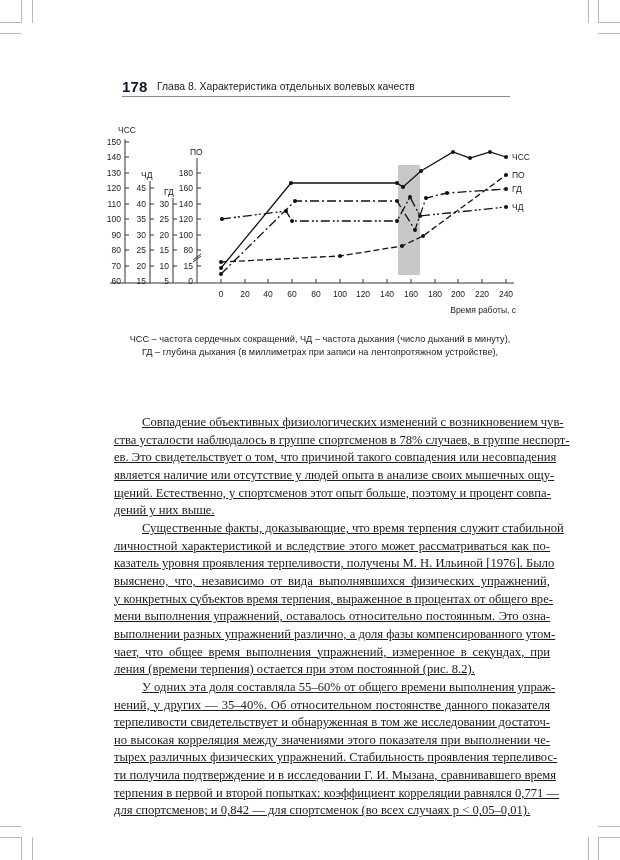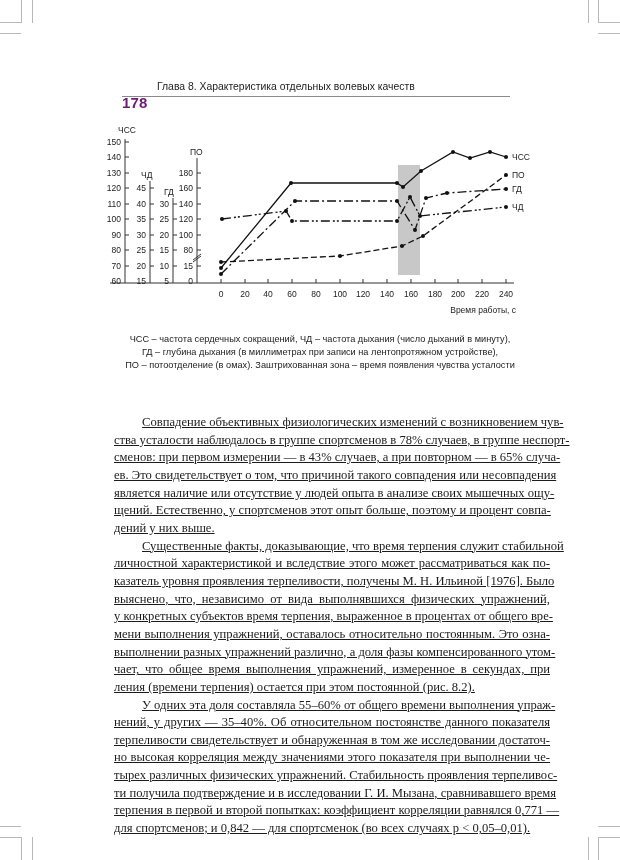--- a/index.html
+++ b/index.html
@@ -1,19 +1,19 @@
 <!DOCTYPE html>
 <html><head>
 <meta charset="utf-8">
 <style>
   html, body { margin:0; padding:0; background:#ffffff; }
   body { width:620px; height:860px; position:relative; overflow:hidden; font-family:"Liberation Serif", serif; color:#1a1a1a; }
   .crop { position:absolute; background:#b8b8b8; }
   .header { position:absolute; left:122px; top:78px; width:388px; height:18px; border-bottom:1.5px solid #8a8a8a; }
-  .page-num { position:absolute; left:0; top:16px; font-family:"Liberation Sans", sans-serif; font-weight:bold; font-size:15px; color:#701a75; letter-spacing:0.2px; }
+  .page-num { position:absolute; left:0; top:0; font-family:"Liberation Sans", sans-serif; font-weight:bold; font-size:15px; color:#0f172a; letter-spacing:0.2px; }
   .running-head { position:absolute; left:35px; top:3px; font-family:"Liberation Sans", sans-serif; font-size:10.4px; color:#222; white-space:nowrap; }
   .figure { position:absolute; left:100px; top:115px; width:430px; height:210px; }
   .caption { position:absolute; left:120px; top:333px; width:400px; text-align:center; font-family:"Liberation Sans", sans-serif; font-size:9.2px; line-height:13px; color:#222; }
   .caption b { font-weight:bold; }
   .body-text { position:absolute; left:114px; top:414px; width:436px; font-size:12.6px; line-height:17.65px; text-align:justify; color:#1c1c1c; }
   .body-text p { margin:0; text-indent:28px; }
   .line { display:block; white-space:nowrap; text-align:justify; text-align-last:justify;text-decoration:underline; }
   .line.last { text-align-last:left; }
   svg text { font-family:"Liberation Sans", sans-serif; fill:#222; }
 </style>
@@ -213,28 +213,26 @@
         <circle cx="423" cy="236" r="2"></circle>
         <circle cx="506" cy="175" r="2"></circle>
       <text x="512" y="178" font-size="8.5">ПО</text>
     </g>
   </svg>
 </div>
 
 <div class="caption">
   <div>ЧСС – частота сердечных сокращений, ЧД – частота дыхания (число дыханий в минуту),</div>
   <div>ГД – глубина дыхания (в миллиметрах при записи на лентопротяжном устройстве),</div>
-  <div>ПО – потоотделение (в омах). Заштрихованная зона – время появления чувства усталости</div>
 </div>
 
 <div class="body-text">
   <p>
     <span class="line">Совпадение объективных физиологических изменений с возникновением чув-</span>
     <span class="line" style="margin-left:-28px">ства усталости наблюдалось в группе спортсменов в 78% случаев, в группе неспорт-</span>
-    <span class="line" style="margin-left:-28px">сменов: при первом измерении — в 43% случаев, а при повторном — в 65% случа-</span>
     <span class="line" style="margin-left:-28px">ев. Это свидетельствует о том, что причиной такого совпадения или несовпадения</span>
     <span class="line" style="margin-left:-28px">является наличие или отсутствие у людей опыта в анализе своих мышечных ощу-</span>
     <span class="line" style="margin-left:-28px">щений. Естественно, у спортсменов этот опыт больше, поэтому и процент совпа-</span>
     <span class="line last" style="margin-left:-28px">дений у них выше.</span>
   </p>
   <p>
     <span class="line">Существенные факты, доказывающие, что время терпения служит стабильной</span>
     <span class="line" style="margin-left:-28px">личностной характеристикой и вследствие этого может рассматриваться как по-</span>
     <span class="line" style="margin-left:-28px">казатель уровня проявления терпеливости, получены М. Н. Ильиной [1976]. Было</span>
     <span class="line" style="margin-left:-28px">выяснено, что, независимо от вида выполнявшихся физических упражнений,</span>

